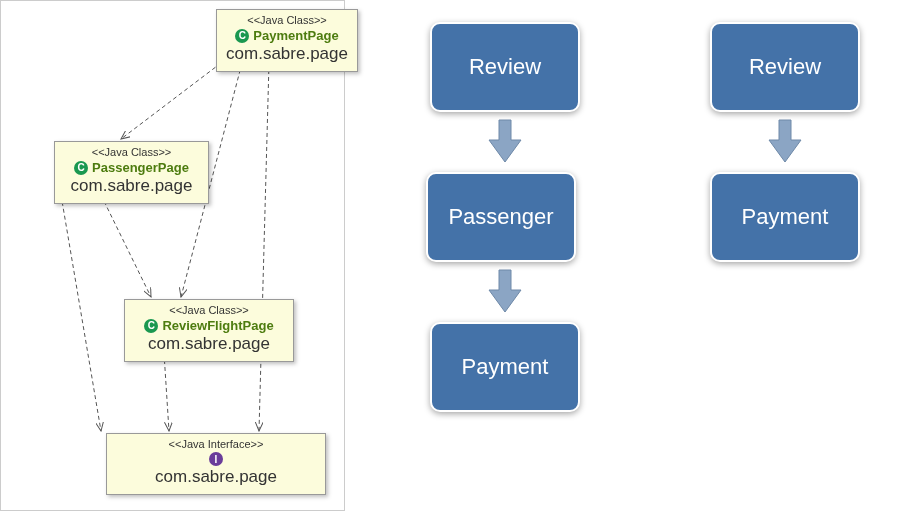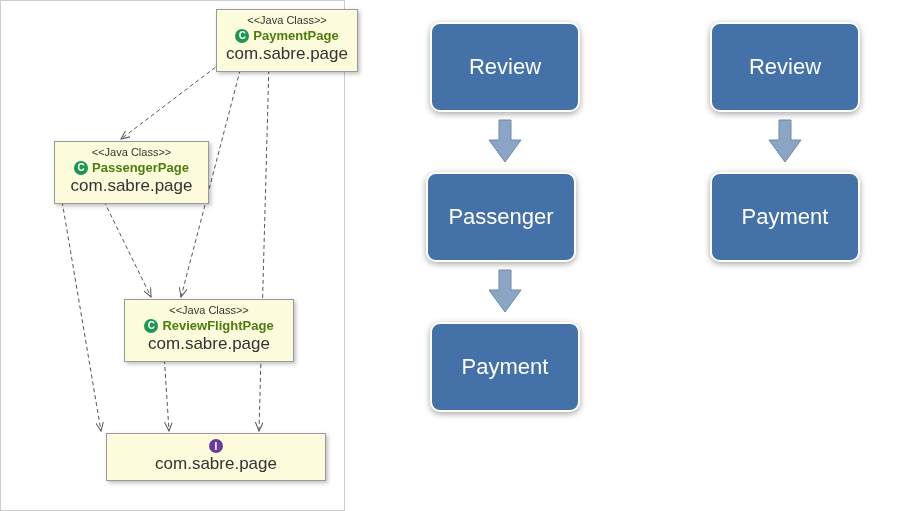--- a/index.html
+++ b/index.html
@@ -140,20 +140,21 @@
   <div class="uml-box" style="left:78px; top:298px; width:170px;">
     <div class="uml-stereo">&lt;&lt;Java Class&gt;&gt;</div>
     <div class="uml-name-row">
       <span class="stereo-icon icon-class">C</span>
       <span class="uml-name">ReviewFlightPage</span>
     </div>
     <div class="uml-pkg">com.sabre.page</div>
   </div>
 
   <div class="uml-box" style="left:60px; top:432px; width:220px;">
+    <div class="uml-stereo">&lt;&lt;Java Interface&gt;&gt;</div>
     <div class="uml-name-row">
       <span class="stereo-icon icon-interface">I</span>
     </div>
     <div class="uml-pkg">com.sabre.page</div>
   </div>
 </div>
 
 <div class="right-panel">
 
   <div class="flow-box" style="left:80px; top:22px;">

